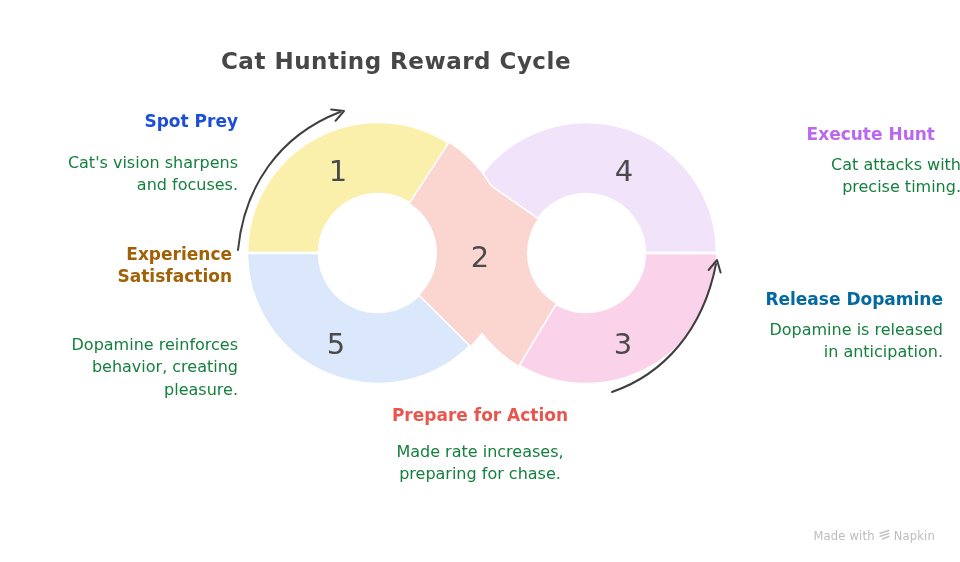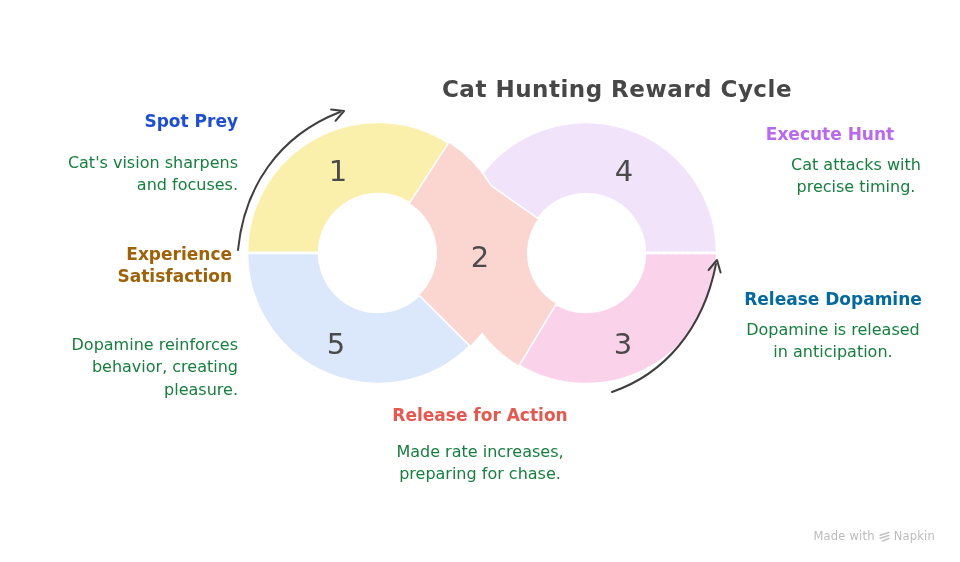--- a/index.html
+++ b/index.html
@@ -13,26 +13,25 @@
     width: 960px;
     height: 562px;
     background: #ffffff;
     overflow: hidden;
   }
   .page-title {
     position: absolute;
     top: 48px;
     left: 0;
     width: 792px;
-    text-align: right;
+    text-align: center;
     font-size: 23px;
     font-weight: 700;
     letter-spacing: 0.5px;
     color: #474747;
-    margin-top: 28px;
   }
   .diagram-svg {
     position: absolute;
     top: 0;
     left: 0;
   }
   .step-label {
     position: absolute;
     font-size: 17px;
     font-weight: 700;
@@ -41,35 +40,35 @@
   }
   .step-desc {
     position: absolute;
     font-size: 16px;
     font-weight: 400;
     line-height: 1.4;
     color: #15803d;
     white-space: pre-line;
   }
   .align-right { text-align: right; }
-  .align-left  { text-align: center; }
+  .align-left  { text-align: right; }
   .align-center{ text-align: center; }
   .seg-number {
     font-family: "DejaVu Sans", sans-serif;
     font-size: 29px;
     fill: #4a4a4a;
   }
   .footer-credit {
     position: absolute;
     right: 25px;
     top: 529px;
     font-size: 11.5px;
     color: #bcbcbc;
     display: flex;
-    align-items: flex-end;
+    align-items: flex-start;
     gap: 3px;
     letter-spacing: 0.2px;
   }
   .footer-credit svg { display: block; }
 </style>
 </head>
 <body>
 
 <div class="canvas">
 
@@ -128,21 +127,21 @@
 pleasure.</div>
 
   <div class="step-label align-left" style="top: 123px; left: 725px; width: 210px; color: rgb(186, 104, 240);">Execute Hunt</div>
   <div class="step-desc align-left" style="top:154px; left:725px; width:210px;margin-left:26px;">Cat attacks with
 precise timing.</div>
 
   <div class="step-label align-left" style="top: 288px; left: 723px; width: 220px; color: #0369a1;">Release Dopamine</div>
   <div class="step-desc align-left" style="top:319px; left:723px; width:220px;">Dopamine is released
 in anticipation.</div>
 
-  <div class="step-label align-center" style="top: 404px; left: 320px; width: 320px; color: rgb(233, 86, 78);">Release for Action</div>
+  <div class="step-label align-center" style="top: 404px; left: 320px; width: 320px; color: rgb(233, 86, 78);">Prepare for Action</div>
   <div class="step-desc align-center" style="top:441px; left:320px; width:320px;">Made rate increases,
 preparing for chase.</div>
 
   <div class="footer-credit">
     <span>Made with</span>
     <svg width="13" height="12" viewBox="0 0 13 12">
       <g stroke="#c3c3c3" stroke-width="1.6" stroke-linecap="round" fill="none">
         <path d="M2.2,4.2 L10.8,1.6"></path>
         <path d="M2.2,7.2 L10.8,4.6"></path>
         <path d="M4.6,10 L10.8,7.6"></path>

